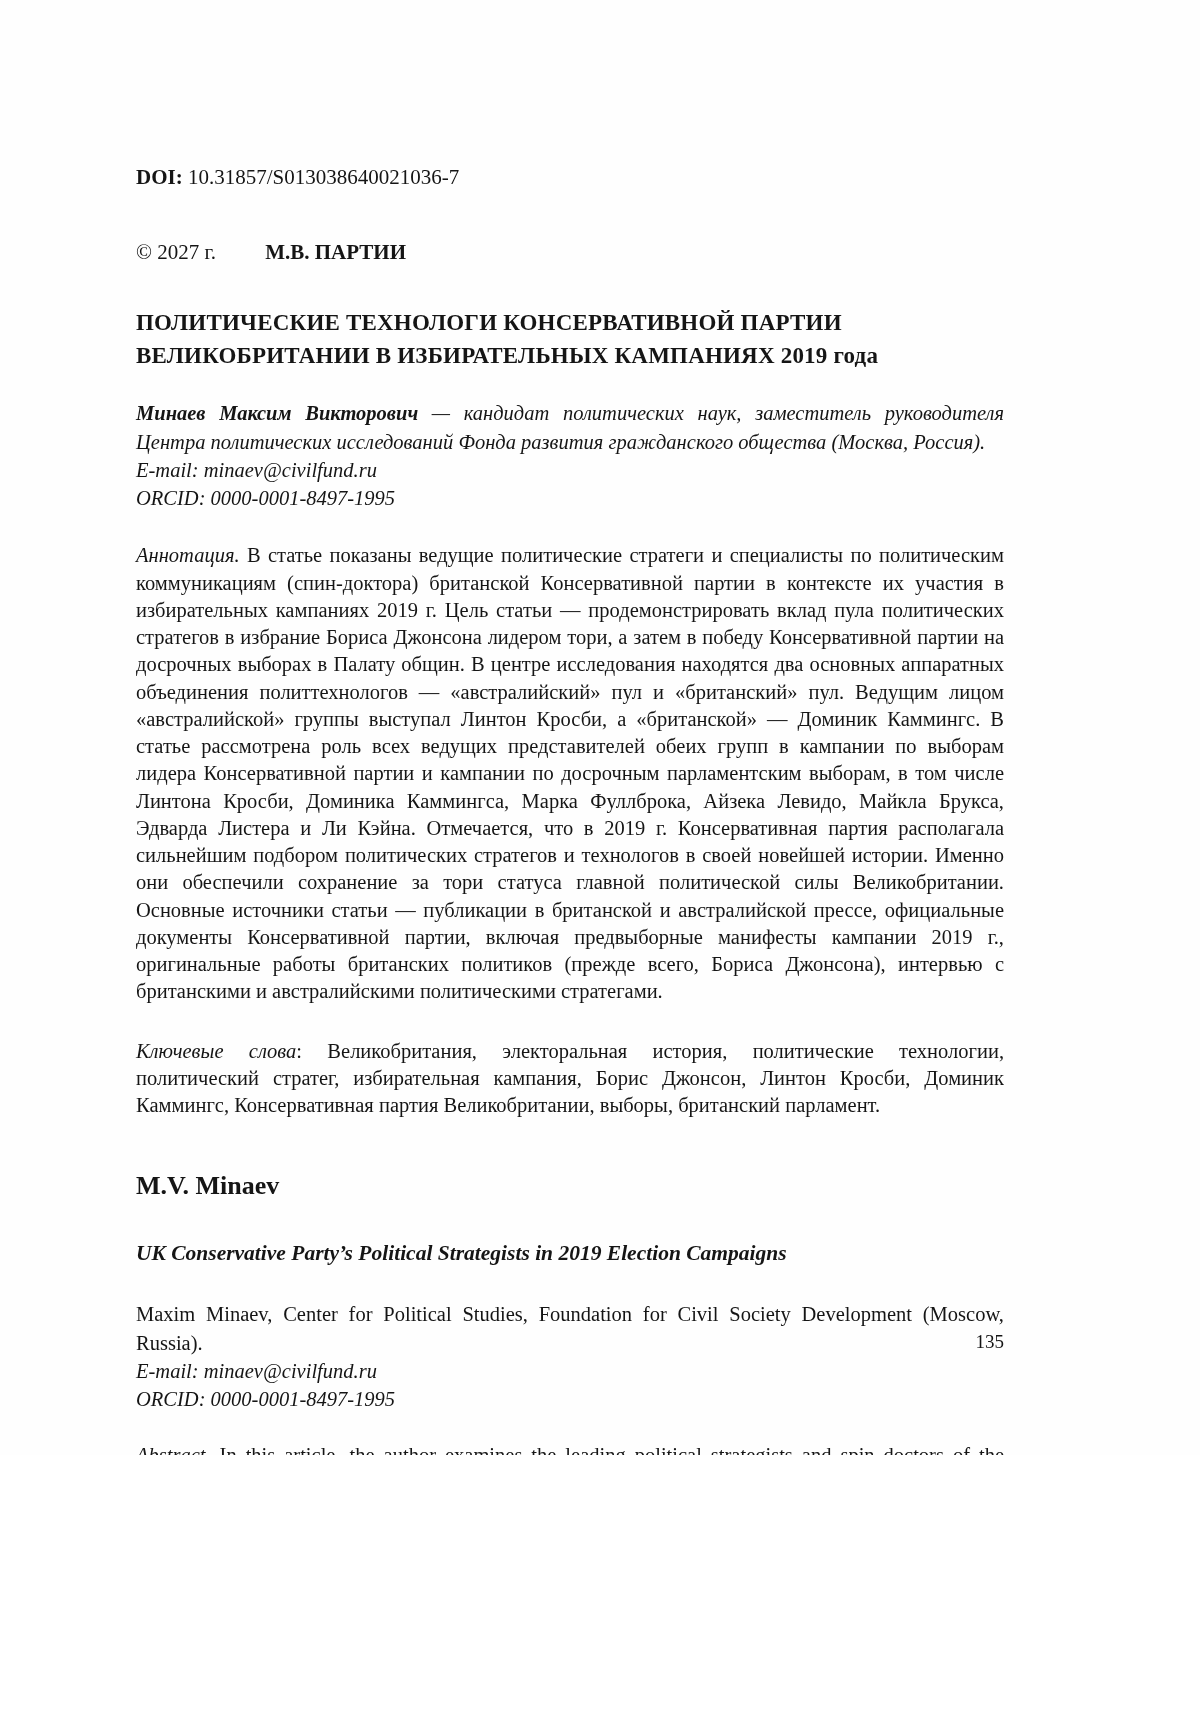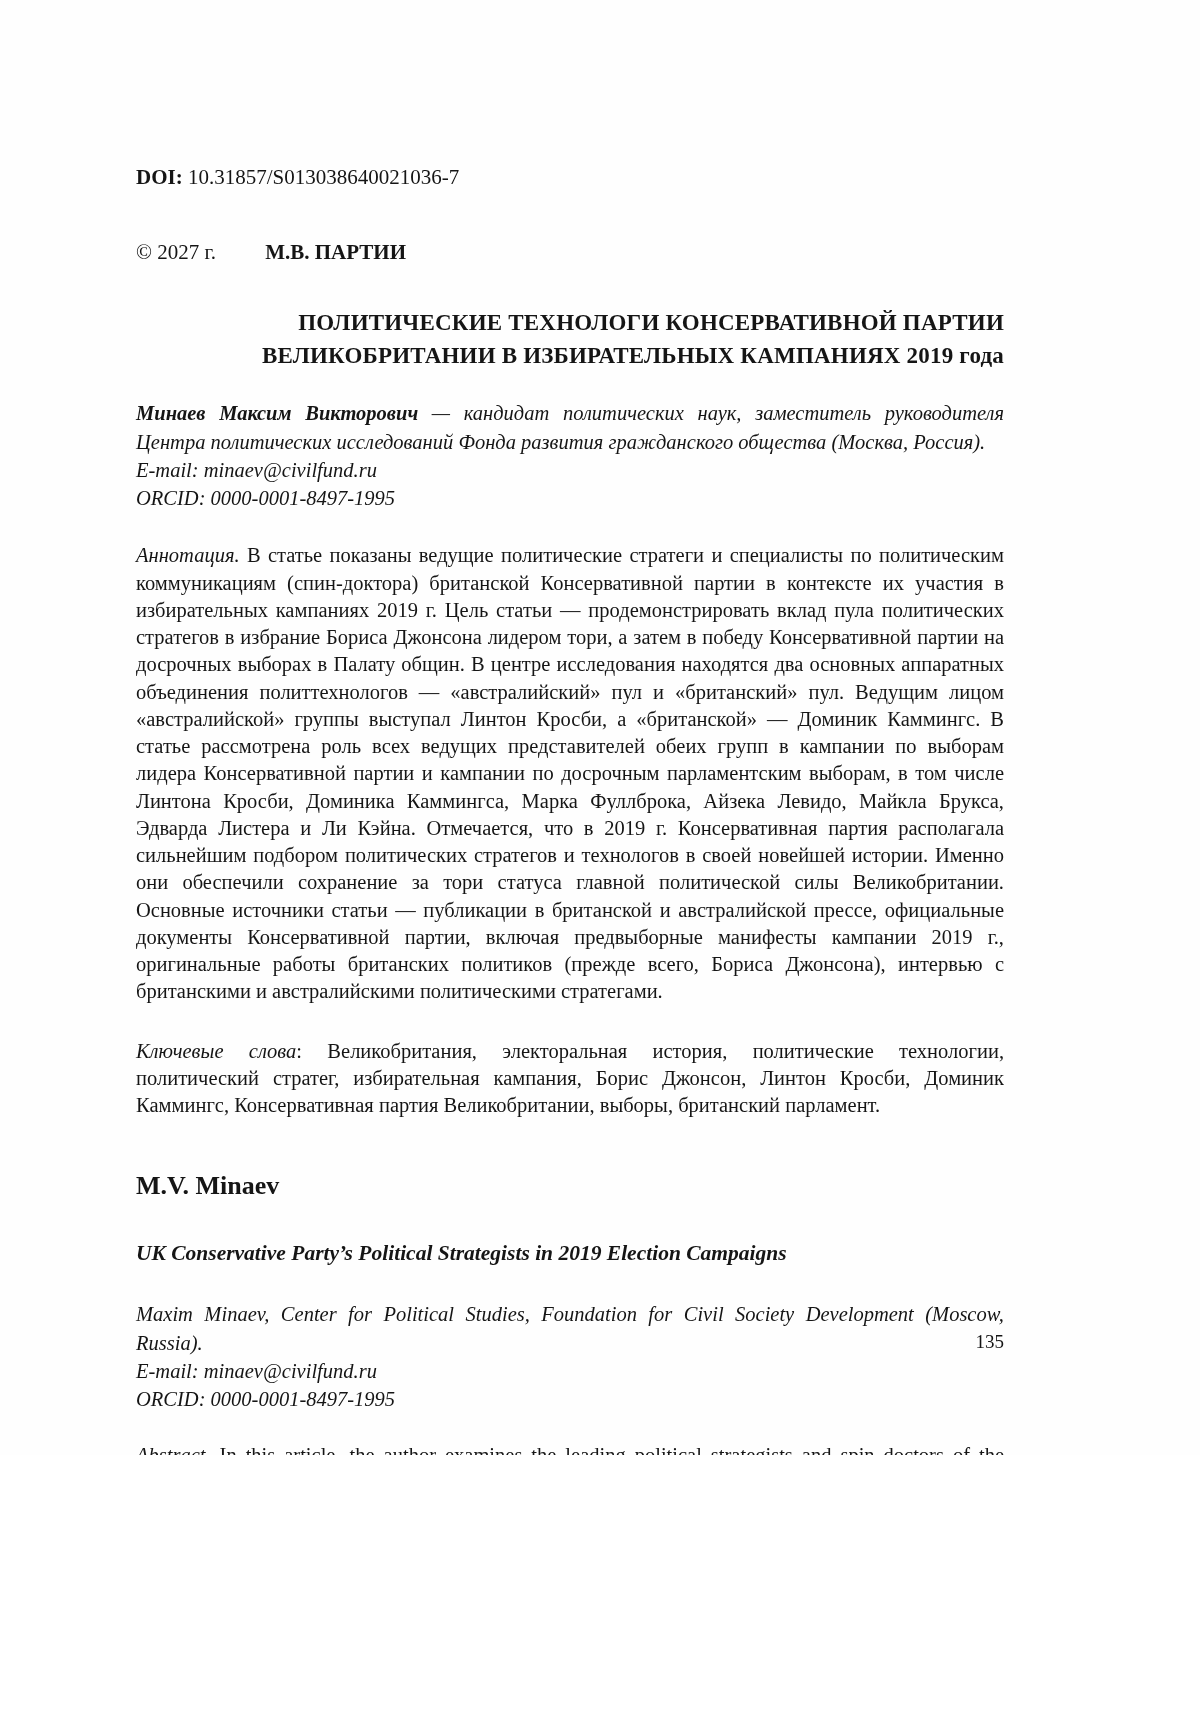--- a/index.html
+++ b/index.html
@@ -71,21 +71,20 @@
     font-weight: bold;
     font-size: 26px;
   }
   .title-en {
     margin-top: 40px;
     font-weight: bold;
     font-size: 21.5px;
   }
   .affiliation-block {
     margin-top: 34px;
-    font-style: italic;
     line-height: 1.38;
     text-align: justify;
   }
   .abstract-para {
     margin-top: 28px;
     line-height: 1.36;
     text-align: justify;
   }
   .abstract-label {
     font-style: italic;
@@ -105,21 +104,21 @@
   <div class="doi-line">
     <span class="doi-label">DOI:</span>
     <span class="doi-value">10.31857/S013038640021036-7</span>
   </div>
 
   <div class="copyright-line">
     <span>© 2027 г.</span>
     <span class="author-caps">М.В. ПАРТИИ</span>
   </div>
 
-  <h1 class="title-ru" style="margin-bottom:12px;text-align:right;">ПОЛИТИЧЕСКИЕ ТЕХНОЛОГИ КОНСЕРВАТИВНОЙ ПАРТИИ ВЕЛИКОБРИТАНИИ В ИЗБИРАТЕЛЬНЫХ КАМПАНИЯХ 2019 года</h1>
+  <h1 class="title-ru" style="margin-bottom:12px;">ПОЛИТИЧЕСКИЕ ТЕХНОЛОГИ КОНСЕРВАТИВНОЙ ПАРТИИ ВЕЛИКОБРИТАНИИ В ИЗБИРАТЕЛЬНЫХ КАМПАНИЯХ 2019 года</h1>
 
   <div class="author-block">
     <span style="font-weight:bold;">Минаев Максим Викторович</span><span> — кандидат политических наук, заместитель руководителя Центра политических исследований Фонда развития гражданского общества (Москва, Россия).</span>
   </div>
   <div class="contact-line">E-mail: minaev@civilfund.ru</div>
   <div class="contact-line">ORCID: 0000-0001-8497-1995</div>
 
   <p class="annotation-para" style="margin-bottom:0;">
     <span class="annotation-label">Аннотация.</span><span> В статье показаны ведущие политические стратеги и специалисты по политическим коммуникациям (спин-доктора) британской Консервативной партии в контексте их участия в избирательных кампаниях 2019 г. Цель статьи — продемонстрировать вклад пула политических стратегов в избрание Бориса Джонсона лидером тори, а затем в победу Консервативной партии на досрочных выборах в Палату общин. В центре исследования находятся два основных аппаратных объединения политтехнологов — «австралийский» пул и «британский» пул. Ведущим лицом «австралийской» группы выступал Линтон Кросби, а «британской» — Доминик Каммингс. В статье рассмотрена роль всех ведущих представителей обеих групп в кампании по выборам лидера Консервативной партии и кампании по досрочным парламентским выборам, в том числе Линтона Кросби, Доминика Каммингса, Марка Фуллброка, Айзека Левидо, Майкла Брукса, Эдварда Листера и Ли Кэйна. Отмечается, что в 2019 г. Консервативная партия располагала сильнейшим подбором политических стратегов и технологов в своей новейшей истории. Именно они обеспечили сохранение за тори статуса главной политической силы Великобритании. Основные источники статьи — публикации в британской и австралийской прессе, официальные документы Консервативной партии, включая предвыборные манифесты кампании 2019 г., оригинальные работы британских политиков (прежде всего, Бориса Джонсона), интервью с британскими и австралийскими политическими стратегами.</span>
   </p>

